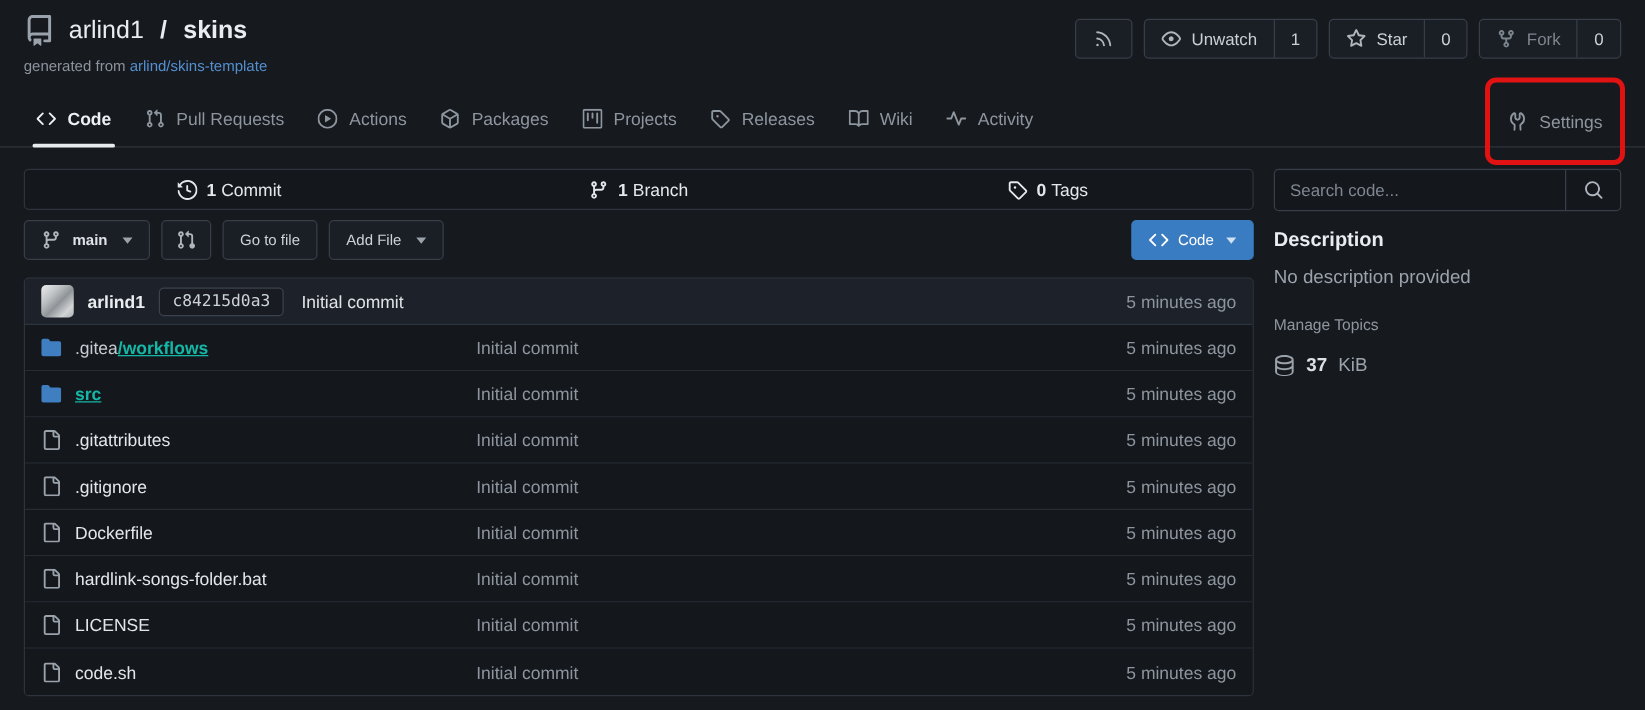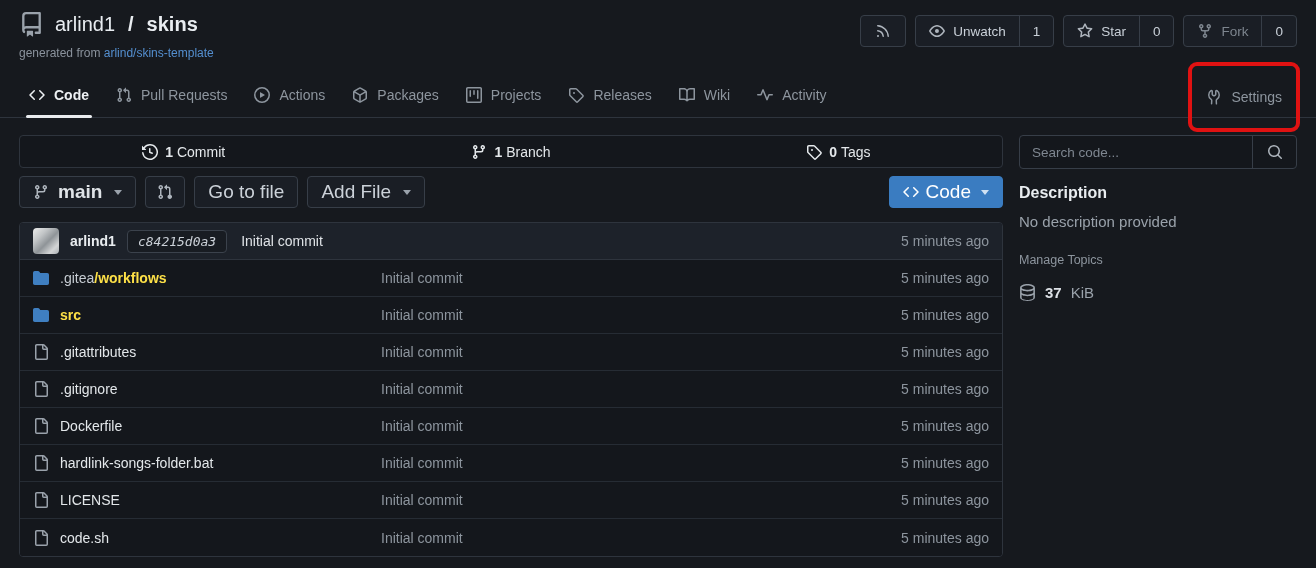--- a/index.html
+++ b/index.html
@@ -48,44 +48,44 @@
   
   .content { display:flex; gap:16px; padding:17px 19px 0 19px; align-items:flex-start; }
   .main-col { width:984px; flex:none; }
 
   .stats-bar { display:flex; height:33px; border:1px solid #2e343d; border-radius:4px; background:#14171c; margin-bottom:8px; }
   .stat { flex:1; display:flex; align-items:center; justify-content:center; gap:4px; font-size:14px; color:#e4e8eb; cursor:pointer; }
   .stat .oi { margin-right:3px; }
   .stat .num { font-weight:700; }
 
   .toolbar { display:flex; gap:9px; margin-bottom:14px; align-items:center; }
-  .tbtn { height:32px; display:flex; align-items:center; gap:9px; padding:0 13px; background:#1a1e25; border:1px solid #373e48; border-radius:4px; font-size:19px; color:#ccd2d9; cursor:pointer; }
+  .tbtn { height:32px; display:flex; align-items:center; gap:9px; padding:0 13px; background:#1a1e25; border:1px solid #373e48; border-radius:4px; font-size:12px; color:#ccd2d9; cursor:pointer; }
   .tbtn .oi { color:#aeb5bd; }
   .branch-name { font-weight:700; color:#dfe3e7; }
   .icon-btn { width:40px; justify-content:center; padding:0; }
   .caret { width:0; height:0; border-left:4px solid transparent; border-right:4px solid transparent; border-top:5px solid #9aa2ab; margin-left:3px; }
   .code-btn { margin-left:auto; background:#3a7cc1; border-color:#3a7cc1; color:#fff; gap:7px; }
   .code-btn .oi { color:#fff; }
   .code-btn .caret { border-top-color:#cfe1f3; }
 
   .file-table { border:1px solid #2e343d; border-radius:4px; overflow:hidden; background:#14171c; }
   .commit-row { display:flex; align-items:center; gap:11px; height:37px; background:#1d222a; padding:0 13px; border-bottom:1px solid #2e343d; font-size:14px; }
   .avatar { width:26px; height:26px; border-radius:4px; flex:none; cursor:pointer;
     background:linear-gradient(135deg,#ececec 0%,#c2c5c7 30%,#8f9498 55%,#d3d5d6 80%,#aab0b4 100%); }
   .commit-author { font-weight:700; color:#e9edf0; cursor:pointer; }
-  .commit-hash { font-family:"DejaVu Sans Mono", monospace; font-size:13px; color:#ccd2d9; background:#181c22; border:1px solid #3b424c; border-radius:4px; padding:3px 10px; cursor:pointer;font-style:italic; }
+  .commit-hash { font-family:"DejaVu Sans Mono", monospace; font-size:13px; color:#ccd2d9; background:#181c22; border:1px solid #3b424c; border-radius:4px; padding:3px 10px; cursor:pointer; }
   .commit-msg { color:#dfe3e7; margin-left:3px; cursor:pointer; }
   .commit-age { margin-left:auto; color:#8d959e; }
 
   .file-row { display:flex; align-items:center; height:37px; padding:0 13px; font-size:14px; border-bottom:1px solid #262c34; background:#14171c; }
   .file-row:last-child { border-bottom:none; }
   .fname { display:flex; align-items:center; gap:11px; width:348px; flex:none; color:#e3e7ea; cursor:pointer; }
   .fname .oi-folder { color:#3f7fc1; }
   .fname .oi-file { color:#9aa2ab; }
-  .fname .dirname { font-weight:700; color:#fde047; }
+  .fname .dirname { font-weight:700; color:#14b8a6;text-decoration:underline; }
   .fname .prefix { font-weight:400; color:#c6ccd2; }
   .fmsg { flex:1; color:#8d959e; cursor:pointer; }
   .fage { margin-left:auto; color:#8d959e; }
 
   
   .sidebar { flex:1; }
   .search-box { display:flex; height:34px; border:1px solid #373e48; border-radius:4px; background:#14171c; overflow:hidden; margin-bottom:15px; }
   .search-input { flex:1; background:transparent; border:none; outline:none; color:#cfd5db; padding:0 12px; font-size:13.5px; font-family:inherit; }
   .search-input::placeholder { color:#7f8791; }
   .search-btn { width:44px; border-left:1px solid #373e48; display:flex; align-items:center; justify-content:center; color:#aeb5bd; cursor:pointer; background:transparent; }

